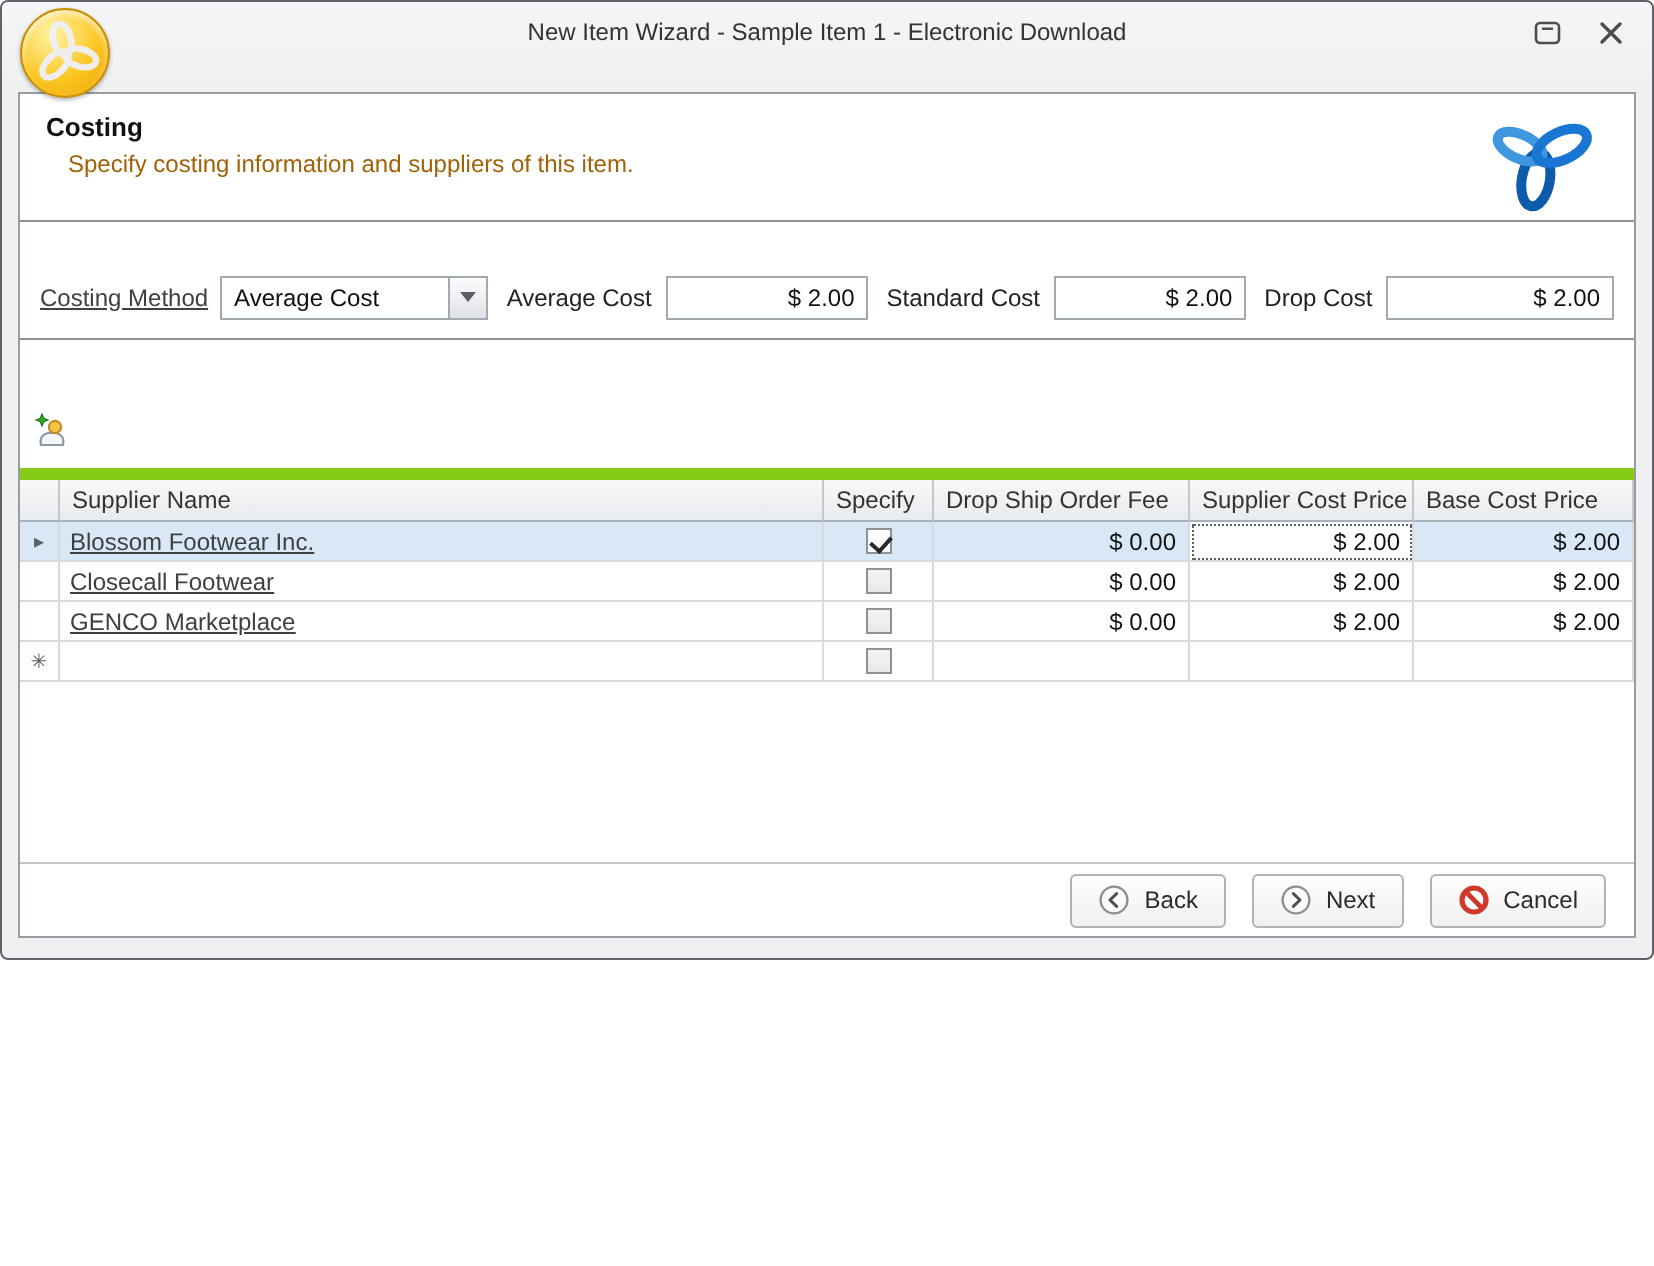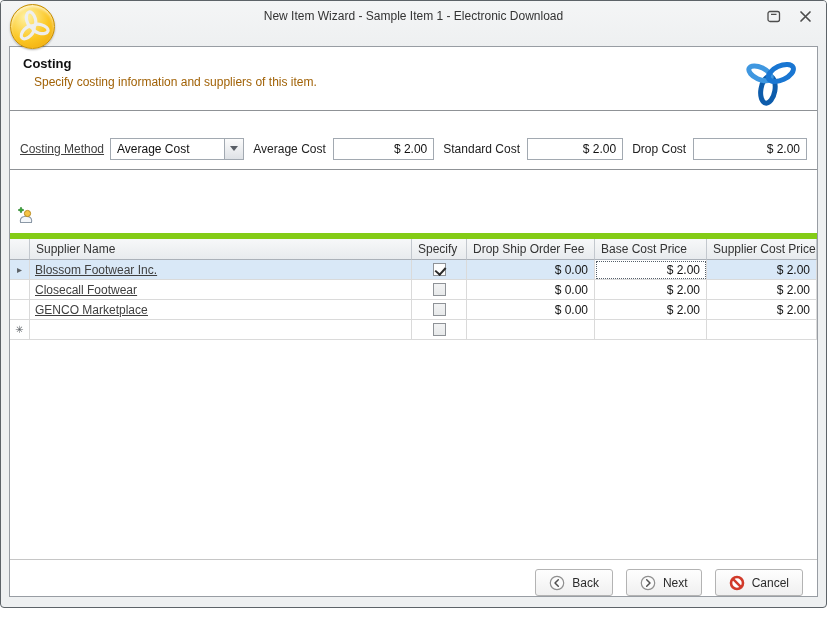--- a/index.html
+++ b/index.html
@@ -1,18 +1,18 @@
 <!DOCTYPE html>
 <html><head>
 <meta charset="utf-8">
 <style>
   * { margin:0; padding:0; box-sizing:border-box; }
   body { background:#ffffff; font-family:"Liberation Sans", sans-serif; }
 
-  .window { position:relative; width:827px; height:608px; background:#eef0f1;
+  .window { position:relative; width:827px; height:480px; background:#eef0f1;
             border:1px solid #5d6368; border-radius:4px; overflow:hidden; }
 
   
   .titlebar { position:absolute; top:0; left:0; right:0; height:45px;
               background:linear-gradient(#f4f5f6,#eef0f1); }
   .title-text { position:absolute; top:8px; left:60px; right:60px; text-align:center;
                 font-size:12px; color:#333; }
   .win-controls { position:absolute; top:9px; right:14px; display:flex; gap:18px; align-items:center; }
   .win-glyph { display:block; }
 
@@ -69,21 +69,21 @@
   .cell.focused { background:#fff; outline:1px dotted #55606b; outline-offset:-2px; }
 
   .cb { position:relative; width:13px; height:13px; border:1px solid #8e9297;
         background:linear-gradient(#f2f3f4,#e7e9ea); }
   .cb.checked { background:#fdfdfd; }
   .cb.checked::after { content:""; position:absolute; left:3px; top:1px; width:5px; height:8px;
         border-right:2px solid #2a2a2a; border-bottom:2px solid #2a2a2a; transform:rotate(42deg); }
 
   
   .footer { height:37px; border-top:1px solid #c6c6c6; background:#fff;
-            display:flex; align-items:flex-end; justify-content:flex-end; gap:13px; padding-right:14px; }
+            display:flex; align-items:center; justify-content:flex-end; gap:13px; padding-right:14px; }
   .btn { height:27px; border:1px solid #b3b3b3; border-radius:3px;
          background:linear-gradient(#fefefe,#f0f0f0); color:#2b2b2b; font-size:12px;
          display:flex; align-items:center; gap:7px; padding:0 13px; cursor:pointer;
          font-family:"Liberation Sans", sans-serif; }
 </style>
 </head>
 <body>
 
 <div class="window">
 
@@ -169,22 +169,22 @@
           <path d="M5 1 L5.9 3.1 L8 4 L5.9 4.9 L5 7 L4.1 4.9 L2 4 L4.1 3.1 Z" fill="#3aa63a" stroke="#1d7a1d" stroke-width="0.6"></path>
         </svg>
       </span>
 
       <div class="grid-table">
 
         <div class="hcell ind"></div>
         <div class="hcell">Supplier Name</div>
         <div class="hcell">Specify</div>
         <div class="hcell">Drop Ship Order Fee</div>
+        <div class="hcell">Supplier Cost Price</div>
         <div class="hcell">Base Cost Price</div>
-        <div class="hcell">Supplier Cost Price</div>
 
         <div class="cell ind row-selected">▸</div>
         <div class="cell name row-selected">
           <span class="hyperlink">Blossom Footwear Inc.</span>
         </div>
         <div class="cell center row-selected">
           <span class="cb checked"></span>
         </div>
         <div class="cell money row-selected">$ 0.00</div>
         <div class="cell money focused">$ 2.00</div>

